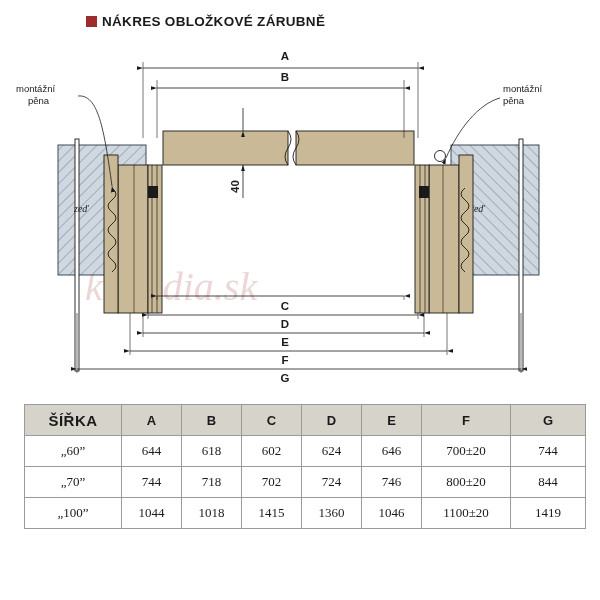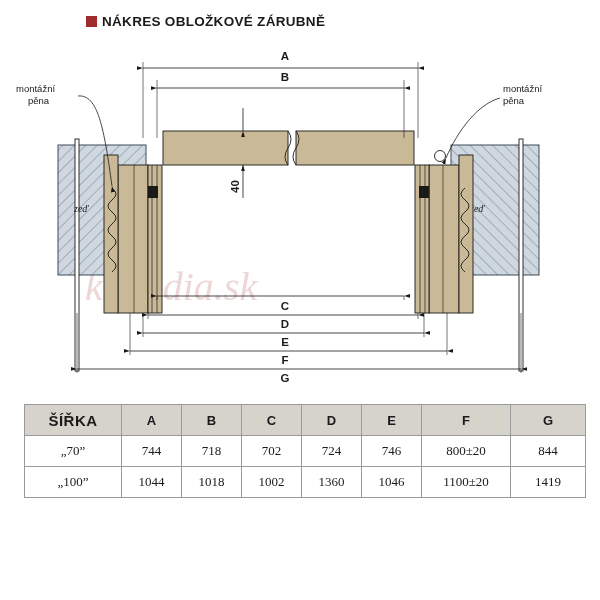--- a/index.html
+++ b/index.html
@@ -283,34 +283,44 @@
         <th>B</th>
         <th>C</th>
         <th>D</th>
         <th>E</th>
         <th>F</th>
         <th>G</th>
       </tr>
     </thead>
     <tbody>
       <tr>
+        <td class="first">„60”</td>
+        <td>644</td>
+        <td>618</td>
+        <td>602</td>
+        <td>624</td>
+        <td>646</td>
+        <td>700±20</td>
+        <td>744</td>
+      </tr>
+      <tr>
         <td class="first">„70”</td>
         <td>744</td>
         <td>718</td>
         <td>702</td>
         <td>724</td>
         <td>746</td>
         <td>800±20</td>
         <td>844</td>
       </tr>
       <tr>
         <td class="first">„100”</td>
         <td>1044</td>
         <td>1018</td>
-        <td>1002</td>
+        <td>1415</td>
         <td>1360</td>
         <td>1046</td>
         <td>1100±20</td>
         <td>1419</td>
       </tr>
     </tbody>
   </table>
 </div>
 
 </body></html>

